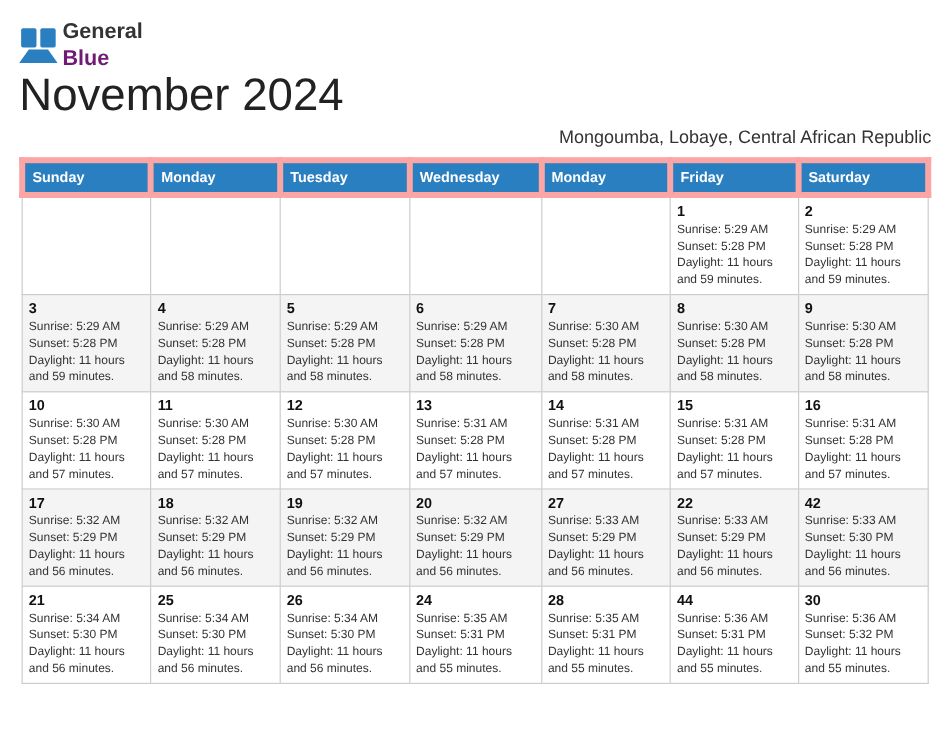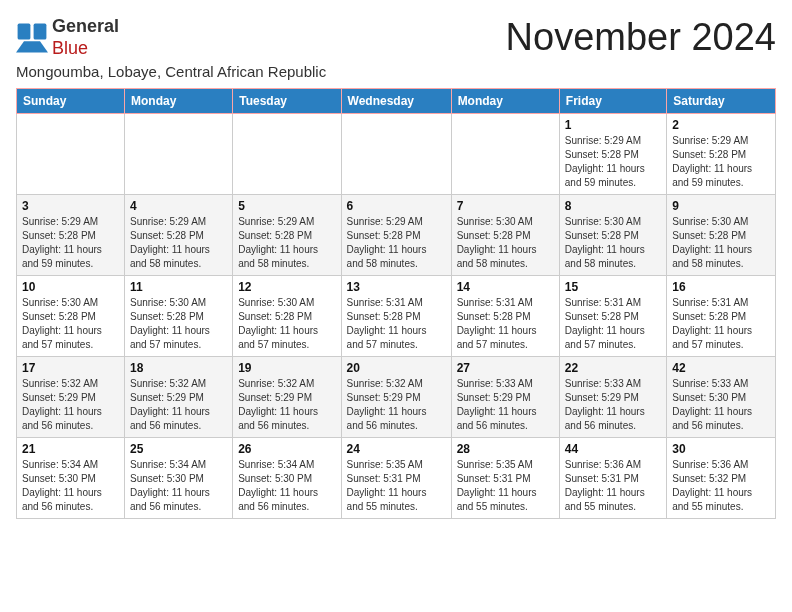--- a/index.html
+++ b/index.html
@@ -8,20 +8,21 @@
       background: #fff;
       width: 792px;
       min-height: 612px;
       padding: 16px;
     }
     .header-section {
       display: flex;
       justify-content: space-between;
       align-items: flex-start;
       margin-bottom: 4px;
+      flex-direction: column;
     }
     .logo-area {
       display: flex;
       align-items: center;
       gap: 4px;
     }
     .logo-text {
       font-size: 18px;
       font-weight: bold;
       color: #333;
@@ -34,38 +35,38 @@
       width: 32px;
       height: 32px;
     }
     .month-title {
       font-size: 38px;
       font-weight: normal;
       color: #222;
       text-align: right;
     }
     .subtitle {
-      text-align: left;
+      text-align: right;
       font-size: 15px;
       color: #333;
       margin-bottom: 8px;
     }
     .calendar-table {
       width: 100%;
       border-collapse: collapse;
       font-size: 11px;
     }
     .calendar-table th {
       background: #2a7fc1;
       color: #fff;
       text-align: left;
       padding: 5px 6px;
       font-size: 12px;
       font-weight: bold;
-      border: 1px solid #fca5a5;
+      border: 5px solid #fca5a5;
     }
     .calendar-table td {
       border: 1px solid #ccc;
       vertical-align: top;
       padding: 4px 5px;
       min-height: 70px;
       height: 75px;
       width: 113px;
       background: #fff;
     }
@@ -92,21 +93,21 @@
 
 <div class="header-section">
   <div class="logo-area">
     <svg class="logo-icon" viewBox="0 0 40 40" xmlns="http://www.w3.org/2000/svg">
       <rect x="2" y="2" width="16" height="20" rx="2" fill="#2a7fc1"></rect>
       <rect x="22" y="2" width="16" height="20" rx="2" fill="#2a7fc1"></rect>
       <polygon points="10,24 30,24 40,38 0,38" fill="#2a7fc1"></polygon>
     </svg>
     <div class="logo-text">
       <div>General</div>
-      <div><span style="color:#b91c1c;font-weight:normal;">Blue</span></div>
+      <div><span style="color:#701a75;font-weight:bold;">Blue</span></div>
     </div>
   </div>
   <div class="month-title">November 2024</div>
 </div>
 
 <div class="subtitle">Mongoumba, Lobaye, Central African Republic</div>
 
 <table class="calendar-table">
   <thead>
     <tr>

